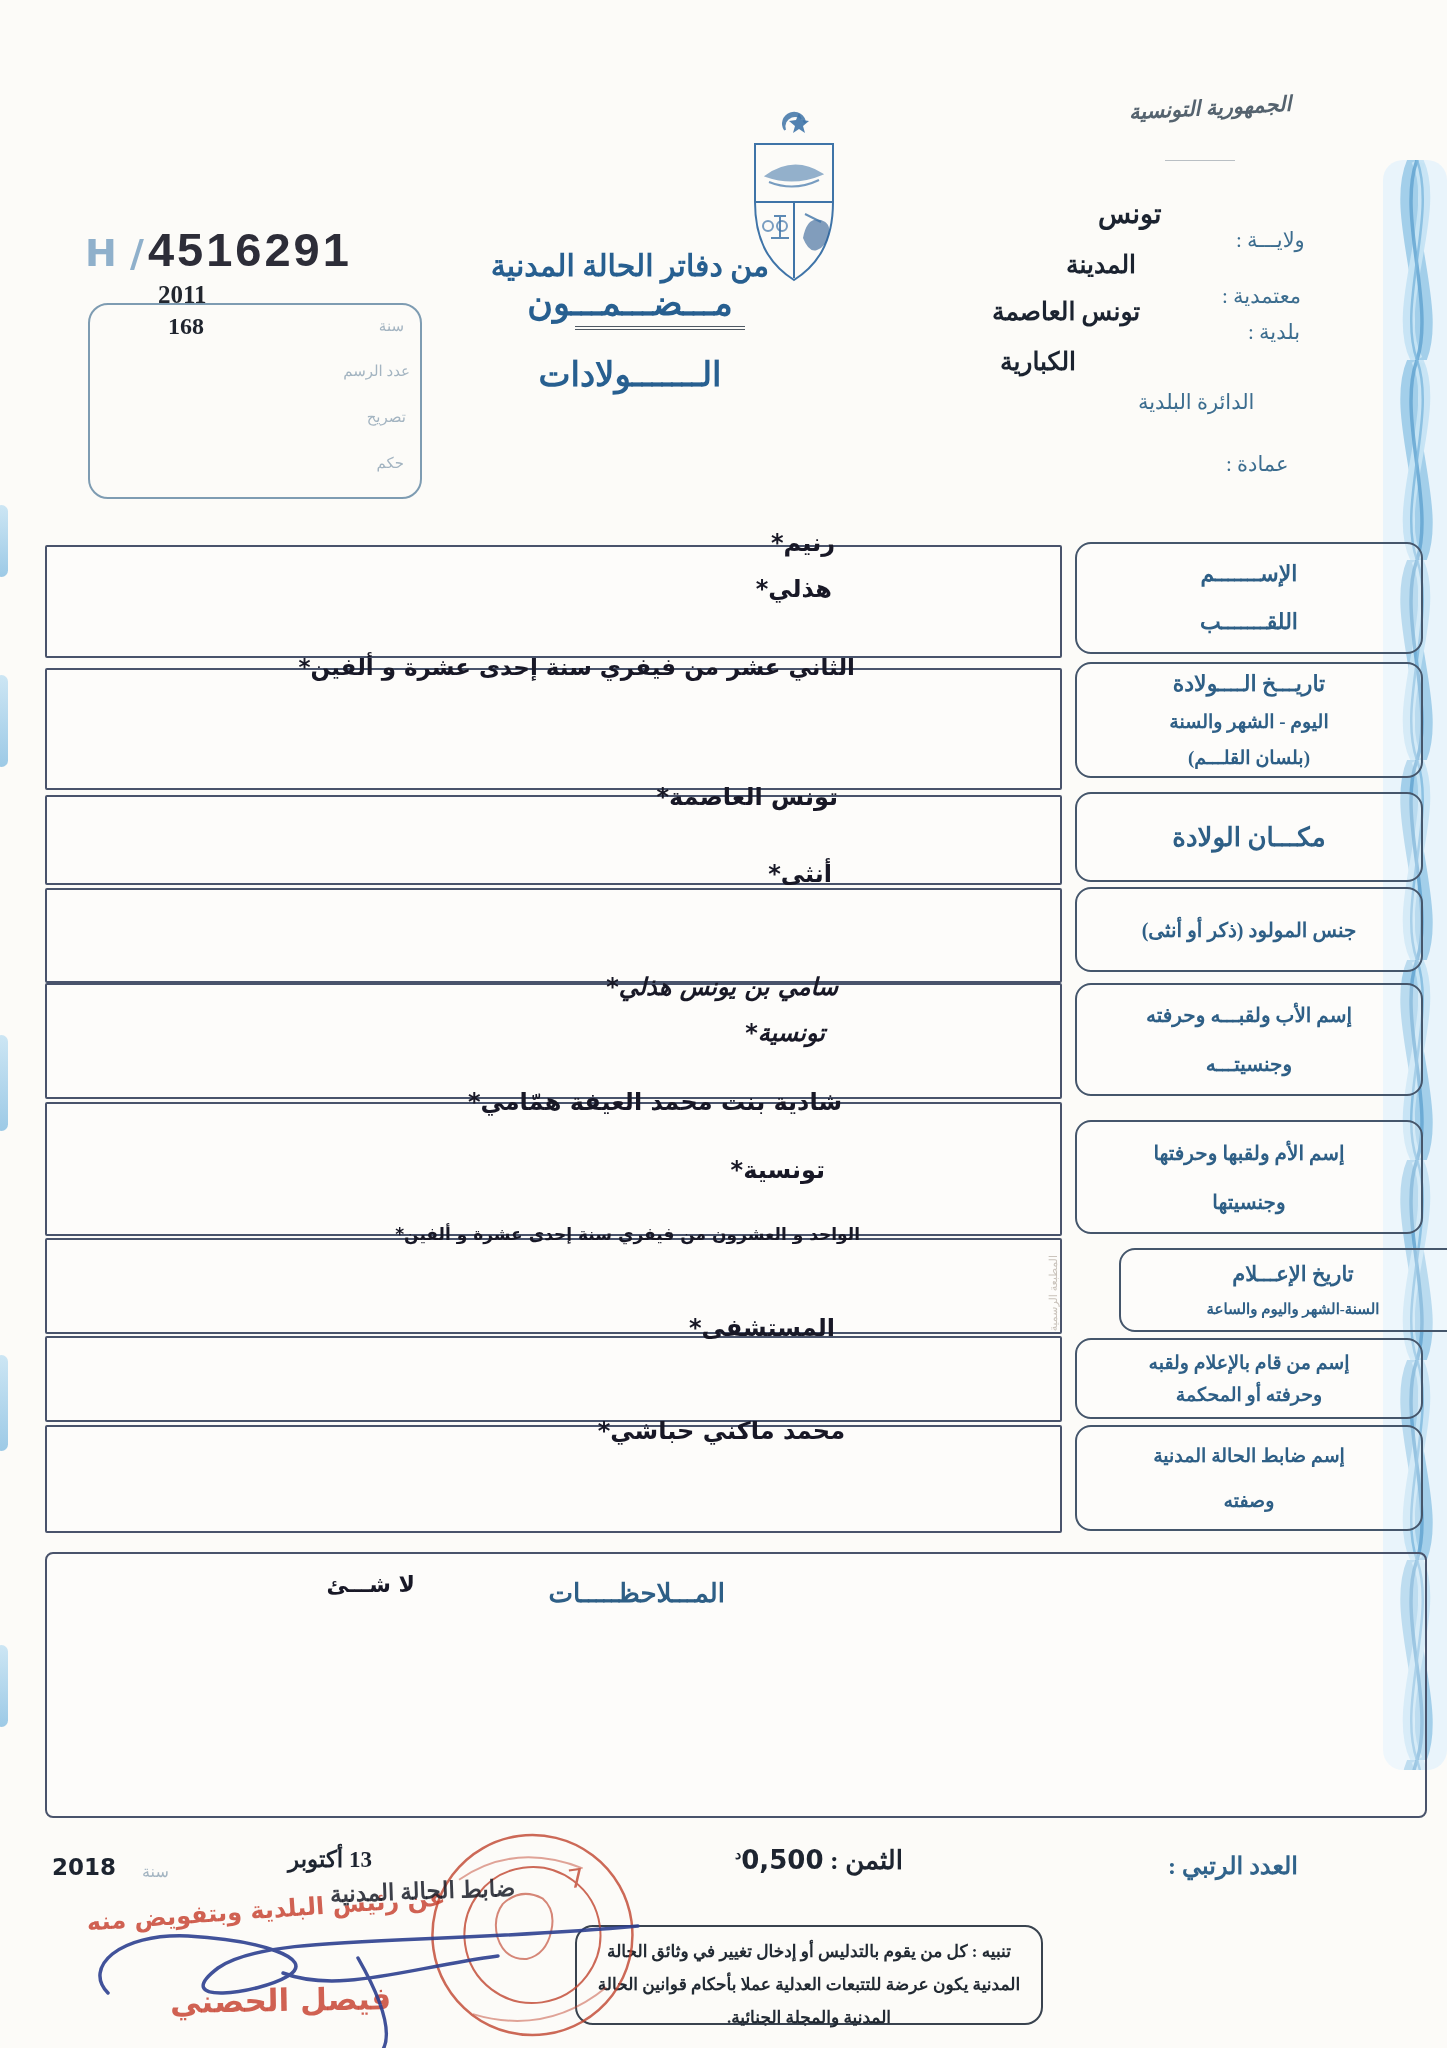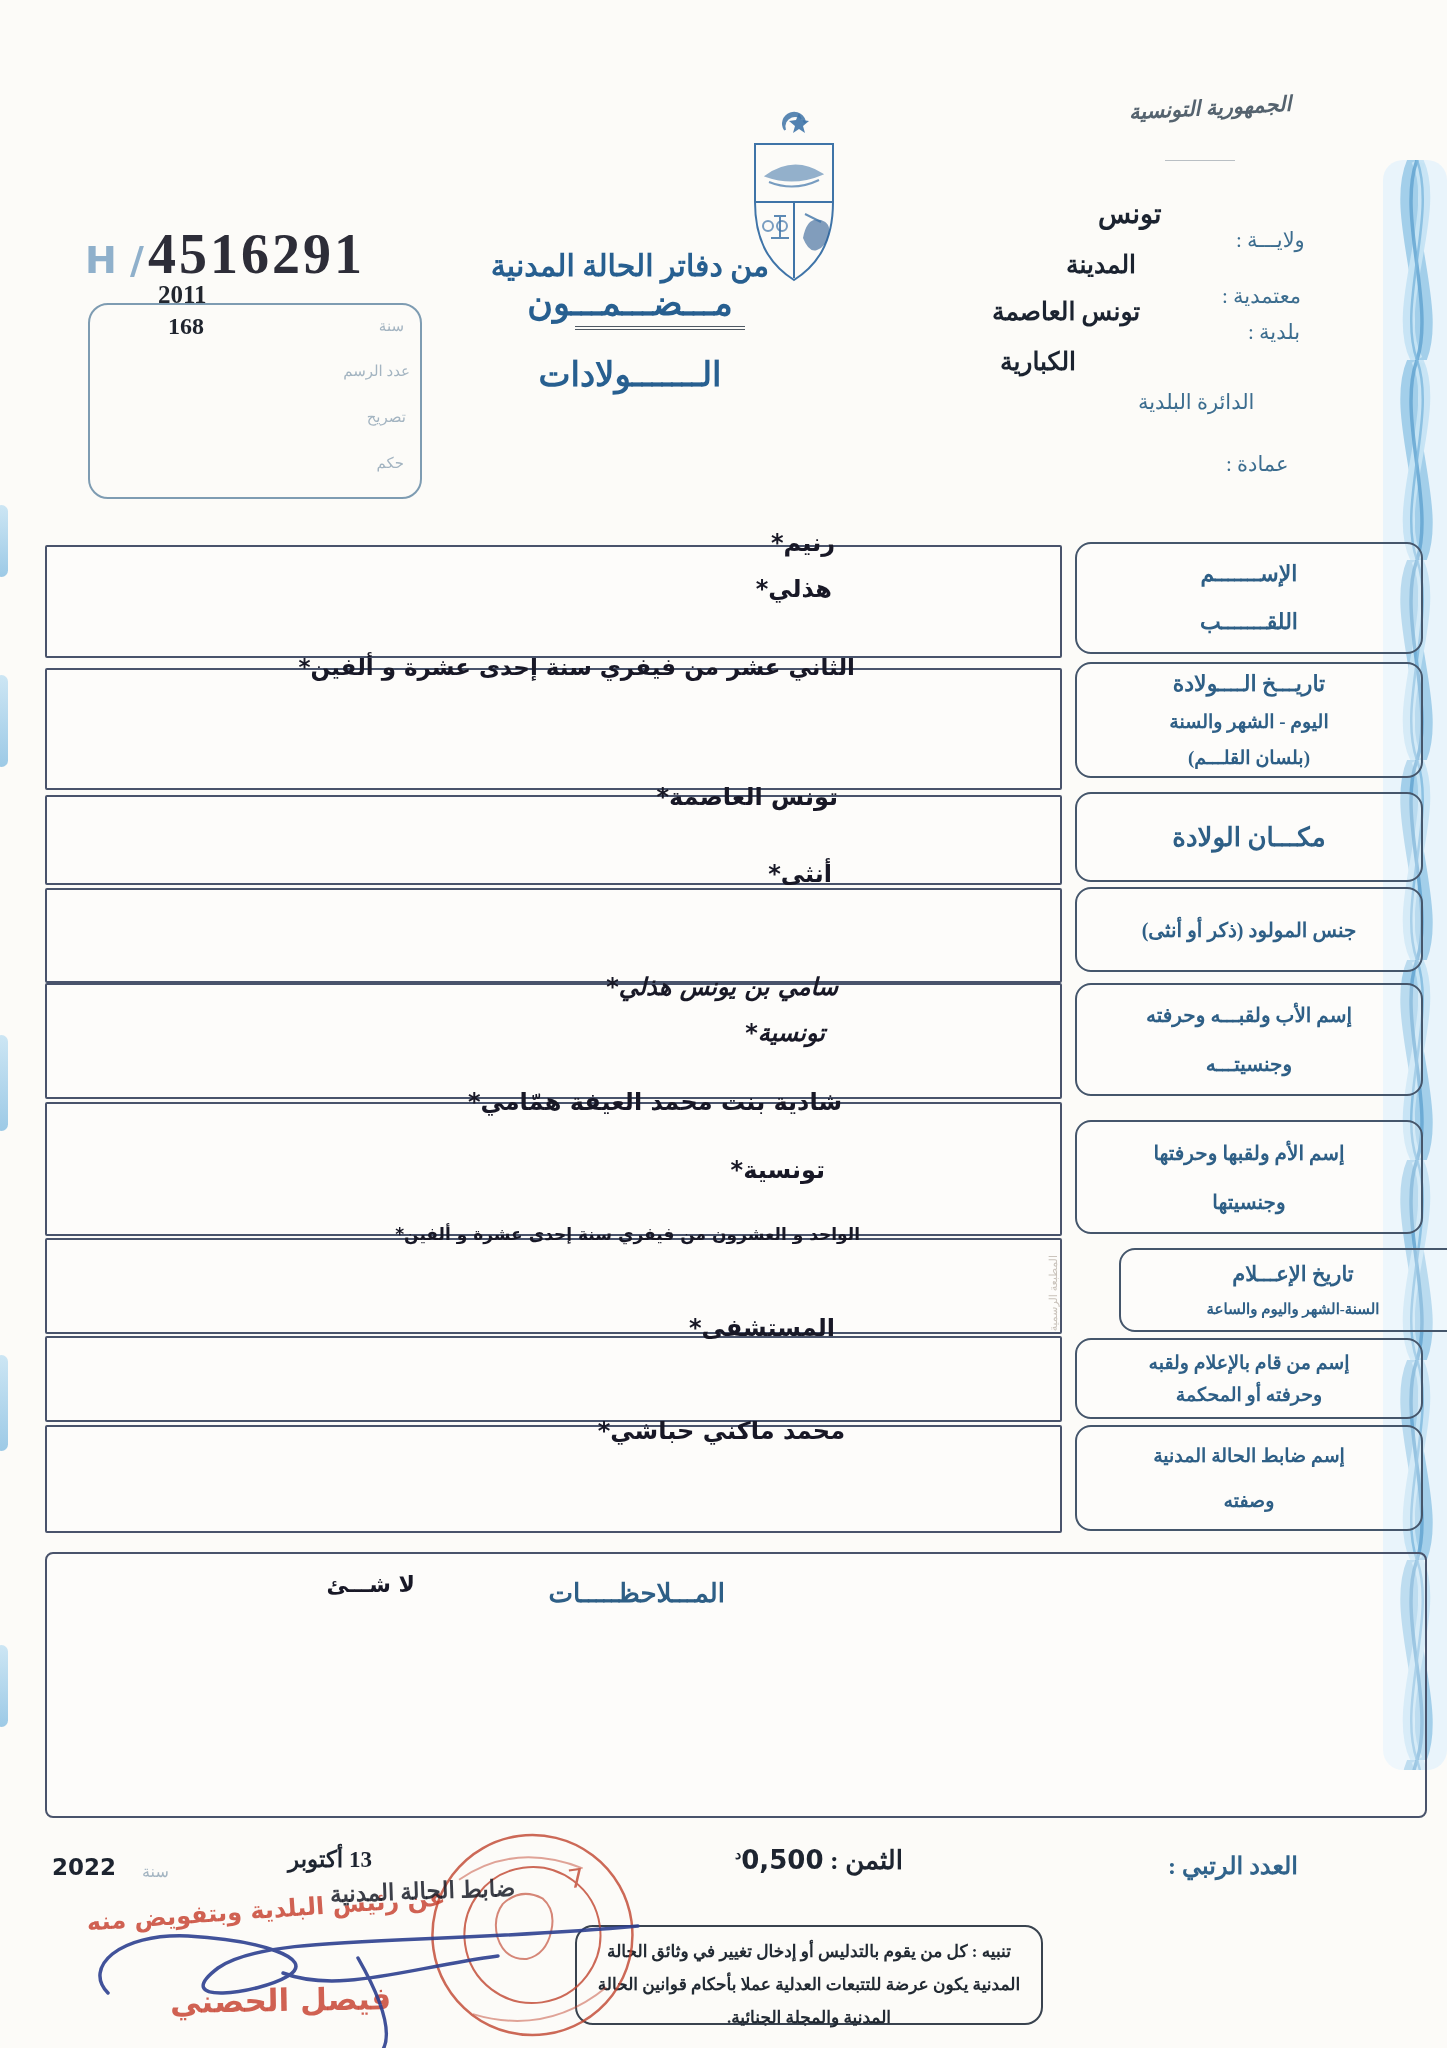--- a/index.html
+++ b/index.html
@@ -67,21 +67,21 @@
   </div>
 
   <div class="edge-strip" style="top:505px; height:72px;"></div>
   <div class="edge-strip" style="top:675px; height:92px;"></div>
   <div class="edge-strip" style="top:1035px; height:96px;"></div>
   <div class="edge-strip" style="top:1355px; height:96px;"></div>
   <div class="edge-strip" style="top:1645px; height:82px;"></div>
 
   <div class="abs" style="left:85px; top:222px; white-space:nowrap;">
     <span style="font-family:'DejaVu Sans',sans-serif; font-size:38px; color:#8fb0cb; font-weight:bold;">H /</span>
-    <span style="font-family:Liberation Serif, serif; font-size:56px; color:#2d2d38; letter-spacing:3px; font-weight:bold;text-align:right;">4516291</span>
+    <span style="font-family:Liberation Sans, sans-serif; font-size:47px; color:#2d2d38; letter-spacing:3px; font-weight:bold;text-align:right;">4516291</span>
   </div>
   <div class="abs" style="left:158px; top:281px; font-size:25px; font-weight:bold; color:#22262e;">2011</div>
 
   <div class="abs" style="left:88px; top:303px; width:330px; height:192px; border:2px solid #7e9cb2; border-radius:20px;">
     <div class="abs" style="left:78px; top:8px; font-size:24px; font-weight:bold; color:#1f242e;">168</div>
     <div class="abs rtl faint" style="right:16px; top:12px; font-size:15px;">سنة</div>
     <div class="abs rtl faint" style="right:10px; top:57px; font-size:15px;">عدد الرسم</div>
     <div class="abs rtl faint" style="right:14px; top:103px; font-size:15px;">تصريح</div>
     <div class="abs rtl faint" style="right:16px; top:149px; font-size:15px;">حكم</div>
   </div>
@@ -206,21 +206,21 @@
 
   <div class="abs rtl blue" style="left:1168px; top:1852px; font-size:24px; font-weight:bold;">العدد الرتبي :</div>
 
   <div class="abs rtl" style="left:735px; top:1845px; font-size:26px; font-weight:bold; color:#1d2430; white-space:nowrap;">
     <span>الثمن :</span>
     <span style="font-family:'DejaVu Sans',sans-serif;">0,500</span><sup style="font-size:14px;">د</sup>
   </div>
 
   <div class="abs rtl" style="left:288px; top:1846px; font-size:23px; font-weight:bold; color:#1d2430;">13 أكتوبر</div>
   <div class="abs rtl faint" style="left:142px; top:1862px; font-size:16px;">سنة</div>
-  <div class="abs" style="left:52px; top:1854px; font-size:23px; font-weight:bold; color:#1d2430; font-family:'DejaVu Sans',sans-serif;">2022</div>
+  <div class="abs" style="left:52px; top:1854px; font-size:23px; font-weight:bold; color:#1d2430; font-family:'DejaVu Sans',sans-serif;">2018</div>
 
   <div class="warn">تنبيه : كل من يقوم بالتدليس أو إدخال تغيير في وثائق الحالة المدنية يكون عرضة للتتبعات العدلية عملا بأحكام قوانين الحالة المدنية والمجلة الجنائية.</div>
 
   <div class="abs rtl" style="left:330px; top:1878px; font-size:23px; font-weight:bold; color:rgba(25,28,40,.85); transform:rotate(-2deg); z-index:8;">ضابط الحالة المدنية</div>
 
   <div class="abs rtl redtxt" style="left:86px; top:1896px; width:360px; font-size:24px; transform:rotate(-4deg); z-index:7; text-align:center;">عن رئيس البلدية وبتفويض منه</div>
 
   <div class="abs rtl redtxt" style="left:170px; top:1982px; font-size:31px; transform:rotate(-1deg); z-index:7; letter-spacing:2px;">فيصل الحصني</div>
 
   <div class="abs" style="left:408px; top:1830px; z-index:6; opacity:.8;">

